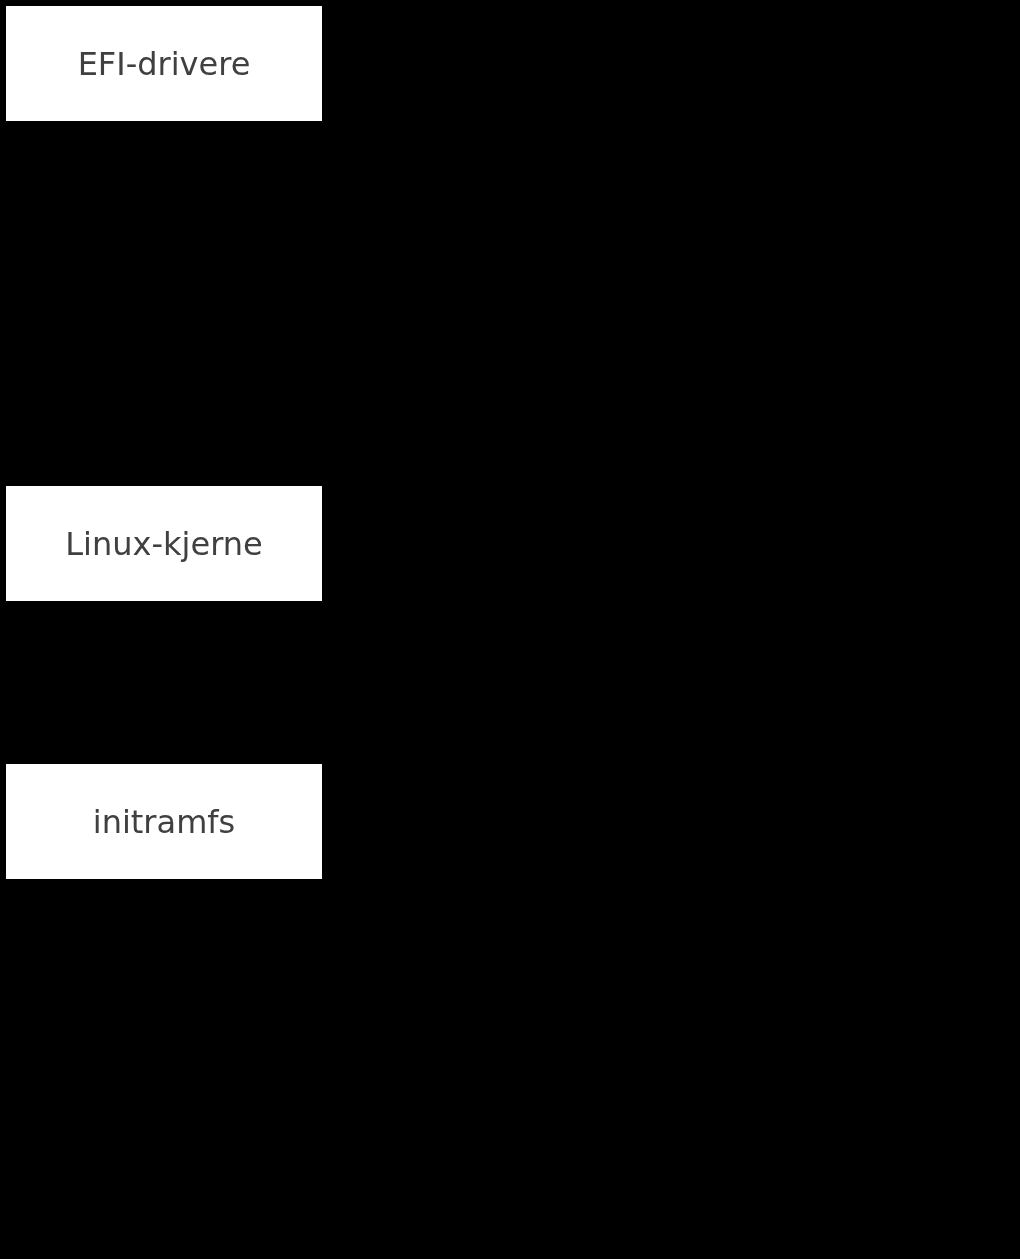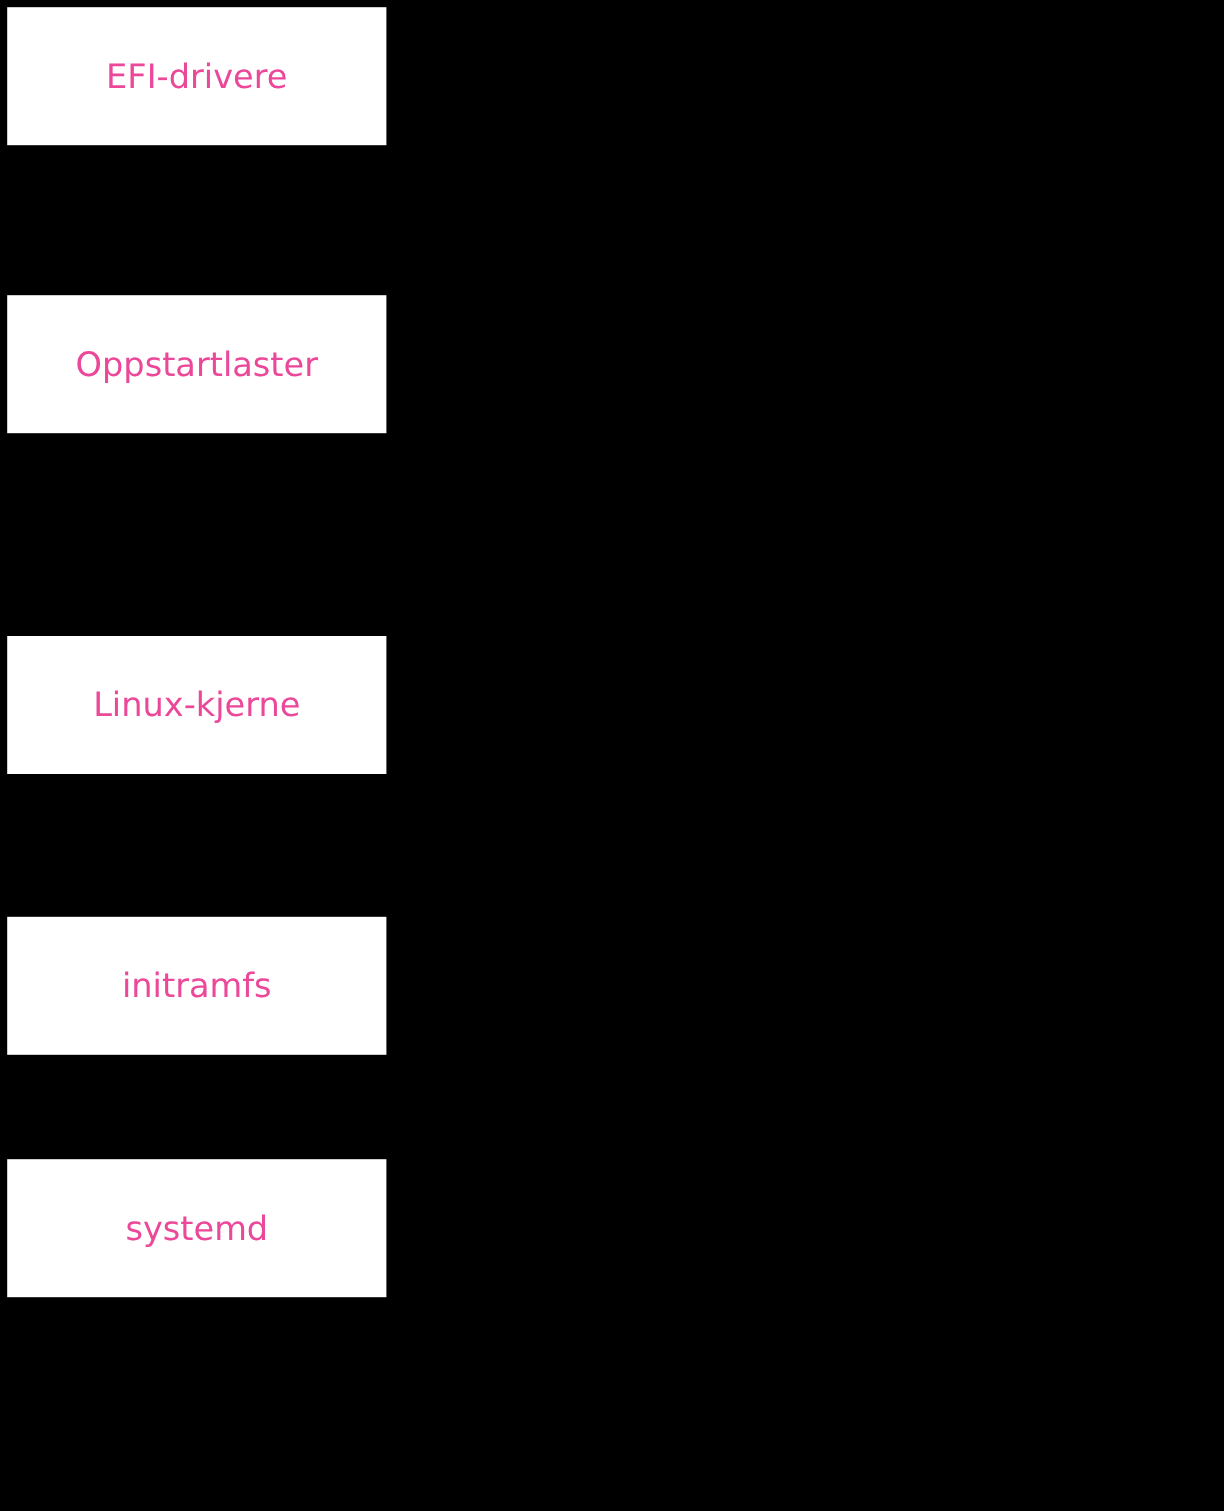--- a/index.html
+++ b/index.html
@@ -26,51 +26,45 @@
     width: 316px;
     height: 115px;
     background: #ffffff;
     color: #000000;
     display: flex;
     align-items: center;
     justify-content: center;
     box-sizing: border-box;
   }
   .stage-label {
-    font-size: 28px;
+    font-size: 32px;
     line-height: 1;
     font-weight: 400;
     letter-spacing: 0px;
-    color: #ec4899;
+    color: #404040;
     white-space: nowrap;
   }
   .stage-0 { top: 6px; }
   .stage-1 { top: 246px; }
-  .stage-2 { top: 486px; margin-top: 44px; }
+  .stage-2 { top: 486px; }
   .stage-3 { top: 764px; }
   .stage-4 { top: 966px; }
 </style>
 </head>
 <body>
 
 <div id="canvas">
 
   <div class="stage-box stage-0">
     <span class="stage-label">EFI-drivere</span>
   </div>
 
-  <div class="stage-box stage-1">
-    <span class="stage-label">Oppstartlaster</span>
-  </div>
 
   <div class="stage-box stage-2">
     <span class="stage-label">Linux-kjerne</span>
   </div>
 
   <div class="stage-box stage-3">
     <span class="stage-label">initramfs</span>
   </div>
 
-  <div class="stage-box stage-4">
-    <span class="stage-label">systemd</span>
-  </div>
 
 </div>
 
 </body></html>

